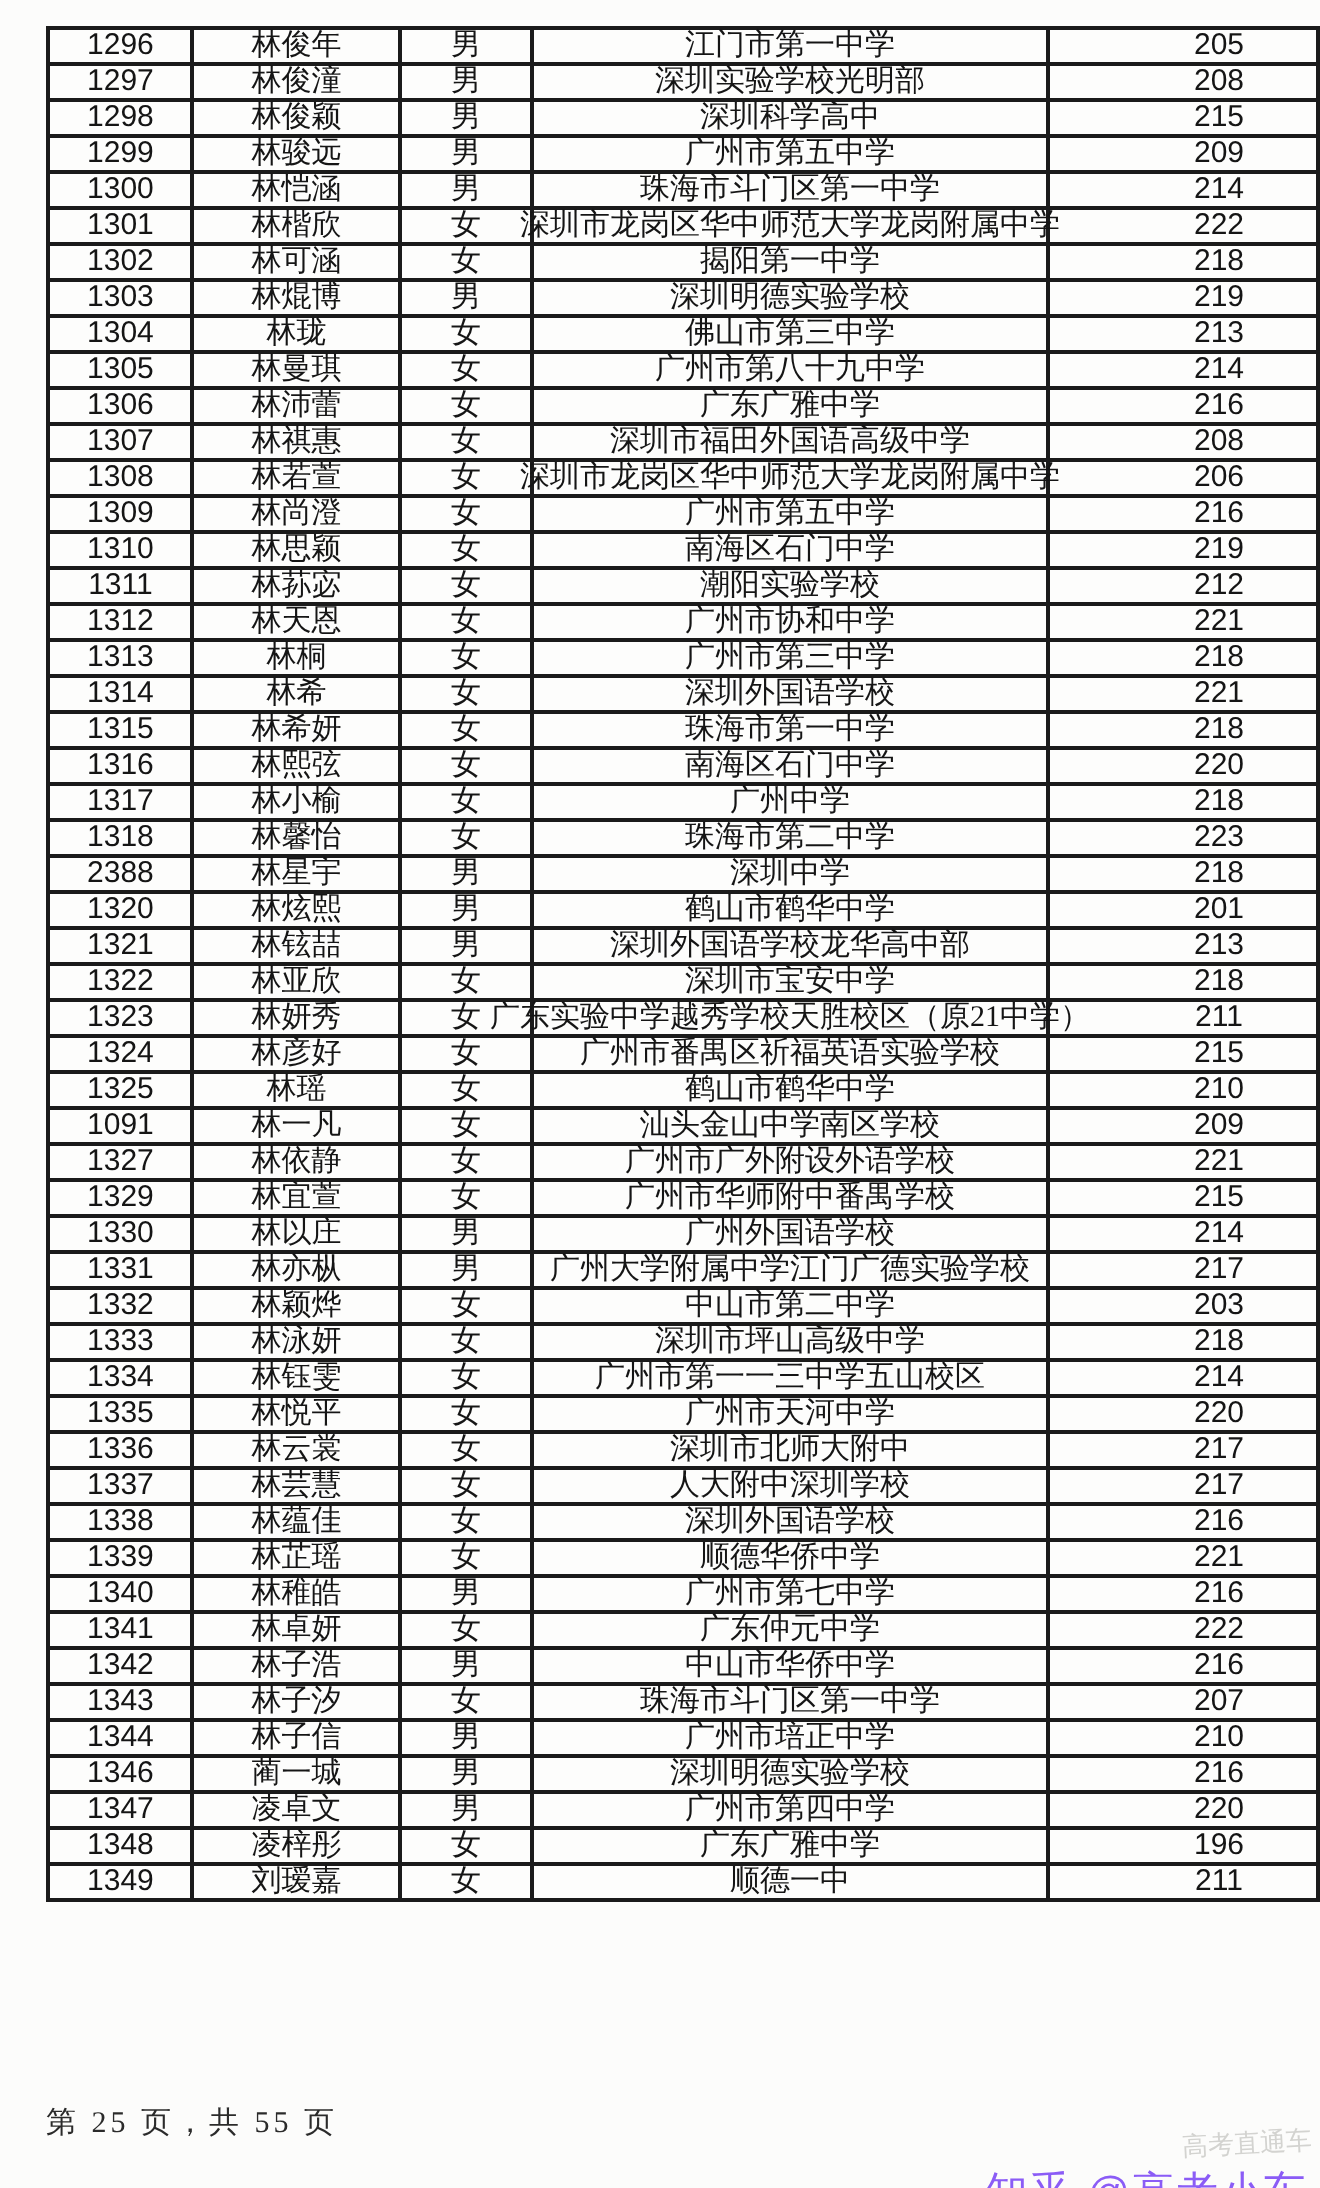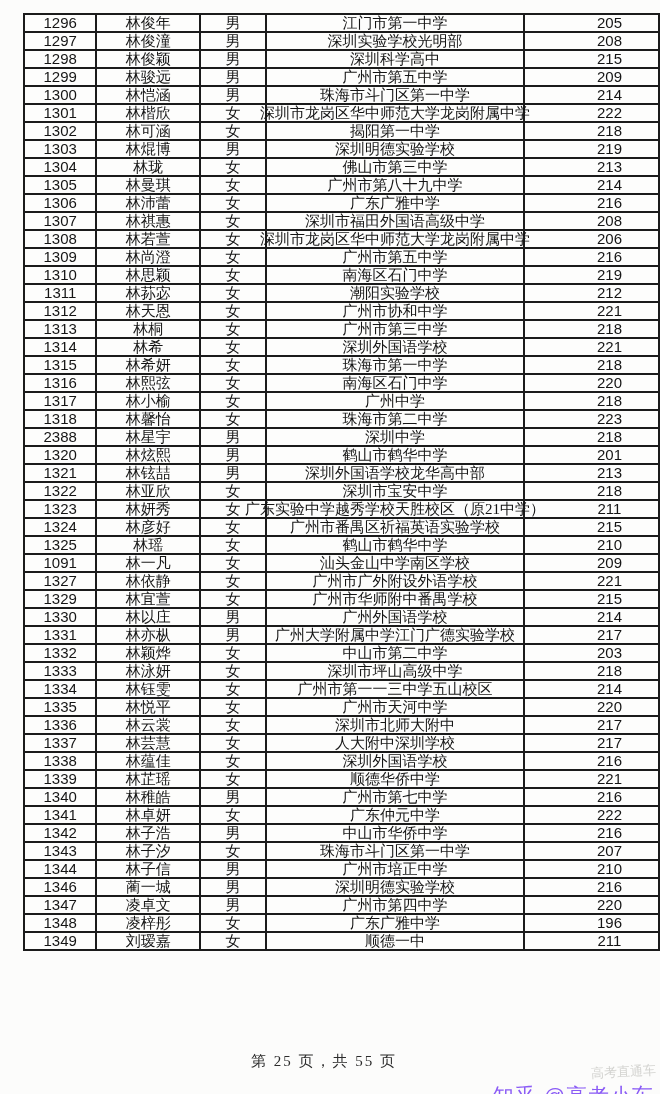--- a/index.html
+++ b/index.html
@@ -50,21 +50,21 @@
   .school-inner span {
     flex: 0 0 auto;
     white-space: nowrap;
     font-family: Liberation Serif, serif;
   }
   .footer {
     position: absolute;
     left: 23px;
     top: 1052px;
     width: 602px;
-    text-align: center;
+    text-align: left;
     font-family: "Liberation Serif", "DejaVu Serif", serif;
     font-size: 15px;
     letter-spacing: 2px;
     color: #2b2b2b;
   }
   .wm-primary {
     position: absolute;
     right: 6px;
     top: 1042px;
     font-size: 21px;

